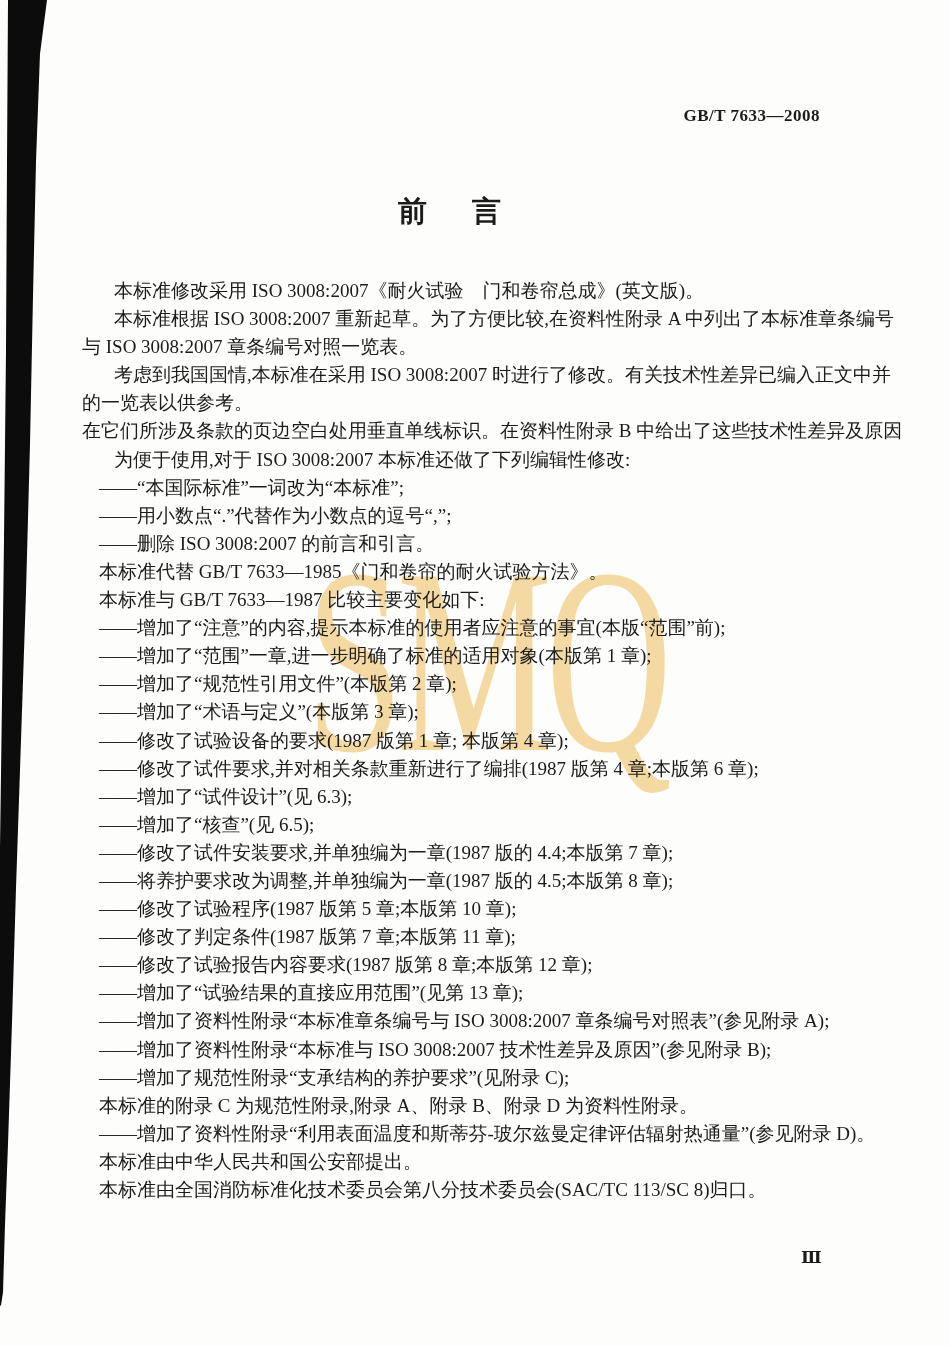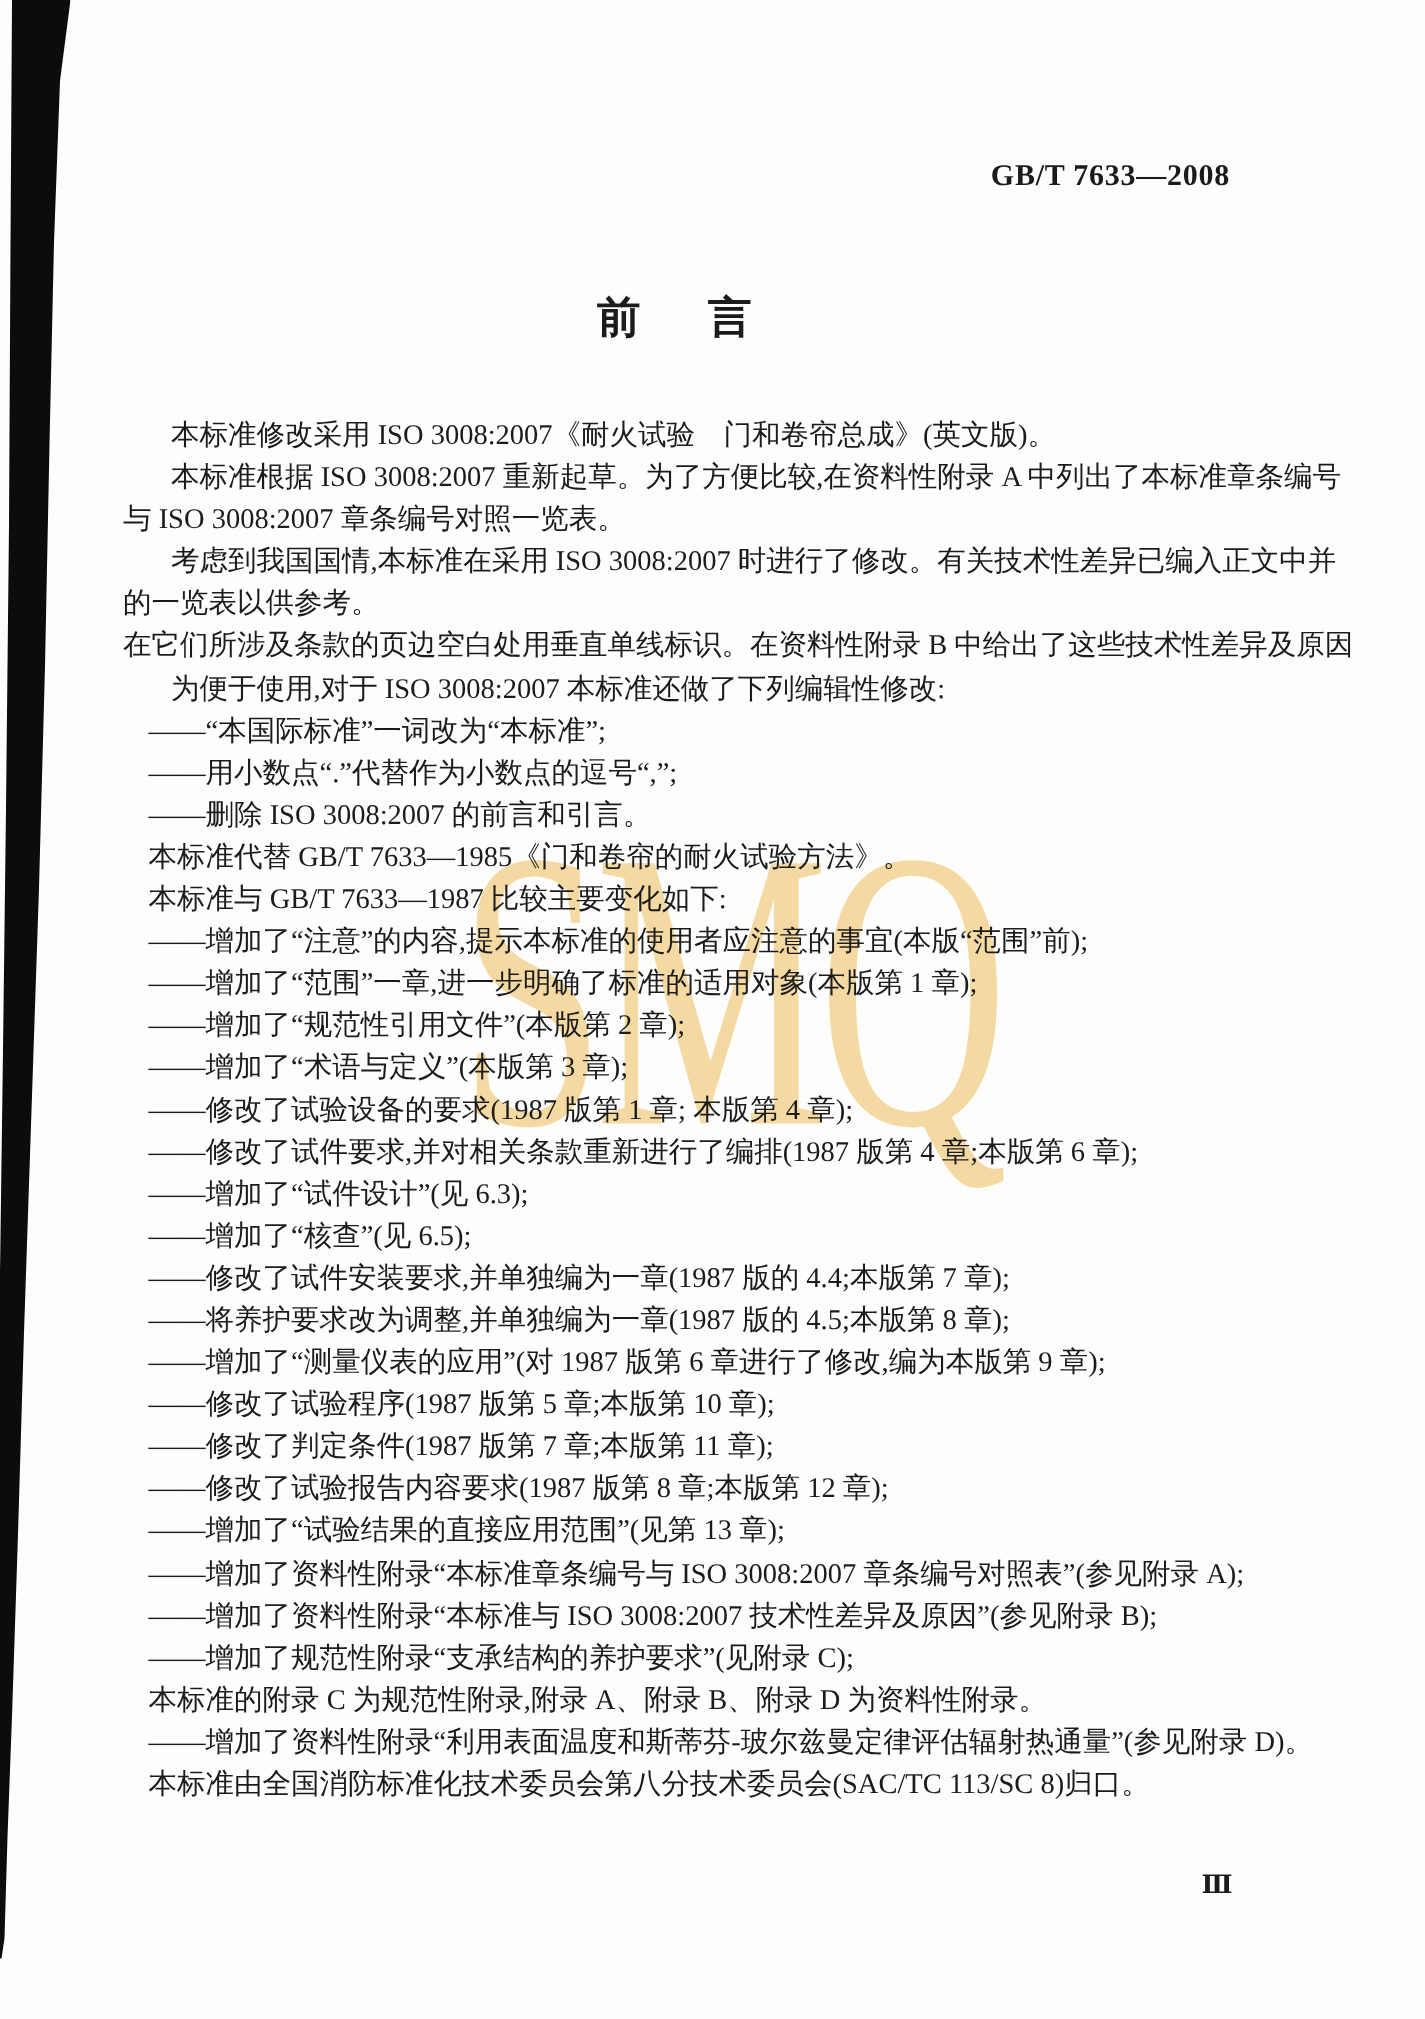--- a/index.html
+++ b/index.html
@@ -27,21 +27,21 @@
       8px 0%, 47px 0%, 40px 4%, 36px 12%, 33px 22%, 30px 33%,
       26px 44%, 21px 55%, 16px 66%, 12px 76%, 8px 85%, 5px 91%,
       3px 96%, 1px 97%, 0px 97%, 0px 63%, 2px 52%, 4px 40%,
       6px 26%, 7px 12%
     );
   }
   #header-code {
     position: absolute;
     top: 106px;
     right: 130px;
-    font-size: 20px;
+    font-size: 17px;
     font-weight: bold;
     letter-spacing: 0.5px;
     white-space: nowrap;
   }
   #doc-title {
     position: absolute;
     top: 192px;
     left: 398px;
     display: flex;
     gap: 45px;
@@ -121,28 +121,28 @@
     <div class="line ind-i">——增加了“注意”的内容,提示本标准的使用者应注意的事宜(本版“范围”前);</div>
     <div class="line ind-i">——增加了“范围”一章,进一步明确了标准的适用对象(本版第 1 章);</div>
     <div class="line ind-i">——增加了“规范性引用文件”(本版第 2 章);</div>
     <div class="line ind-i">——增加了“术语与定义”(本版第 3 章);</div>
     <div class="line ind-i">——修改了试验设备的要求(1987 版第 1 章; 本版第 4 章);</div>
     <div class="line ind-i">——修改了试件要求,并对相关条款重新进行了编排(1987 版第 4 章;本版第 6 章);</div>
     <div class="line ind-i">——增加了“试件设计”(见 6.3);</div>
     <div class="line ind-i">——增加了“核查”(见 6.5);</div>
     <div class="line ind-i">——修改了试件安装要求,并单独编为一章(1987 版的 4.4;本版第 7 章);</div>
     <div class="line ind-i">——将养护要求改为调整,并单独编为一章(1987 版的 4.5;本版第 8 章);</div>
-    <div class="line ind-i">——增加了“测量仪表的应用”(对 1987 版第 6 章进行了修改,编为本版第 9 章);</div>
     <div class="line ind-i">——修改了试验程序(1987 版第 5 章;本版第 10 章);</div>
     <div class="line ind-i">——修改了判定条件(1987 版第 7 章;本版第 11 章);</div>
     <div class="line ind-i">——修改了试验报告内容要求(1987 版第 8 章;本版第 12 章);</div>
     <div class="line ind-i">——增加了“试验结果的直接应用范围”(见第 13 章);</div>
     <div class="line ind-i">——增加了资料性附录“本标准章条编号与 ISO 3008:2007 章条编号对照表”(参见附录 A);</div>
     <div class="line ind-i">——增加了资料性附录“本标准与 ISO 3008:2007 技术性差异及原因”(参见附录 B);</div>
     <div class="line ind-i">——增加了规范性附录“支承结构的养护要求”(见附录 C);</div>
     <div class="line ind-i">本标准的附录 C 为规范性附录,附录 A、附录 B、附录 D 为资料性附录。</div>
     <div class="line ind-i">——增加了资料性附录“利用表面温度和斯蒂芬-玻尔兹曼定律评估辐射热通量”(参见附录 D)。</div>
+    <div class="line ind-i">本标准由中华人民共和国公安部提出。</div>
     <div class="line ind-i">本标准由全国消防标准化技术委员会第八分技术委员会(SAC/TC 113/SC 8)归口。</div>
   </div>
 
   <div id="page-number">Ⅲ</div>
 
 </div>
 
 </body></html>

